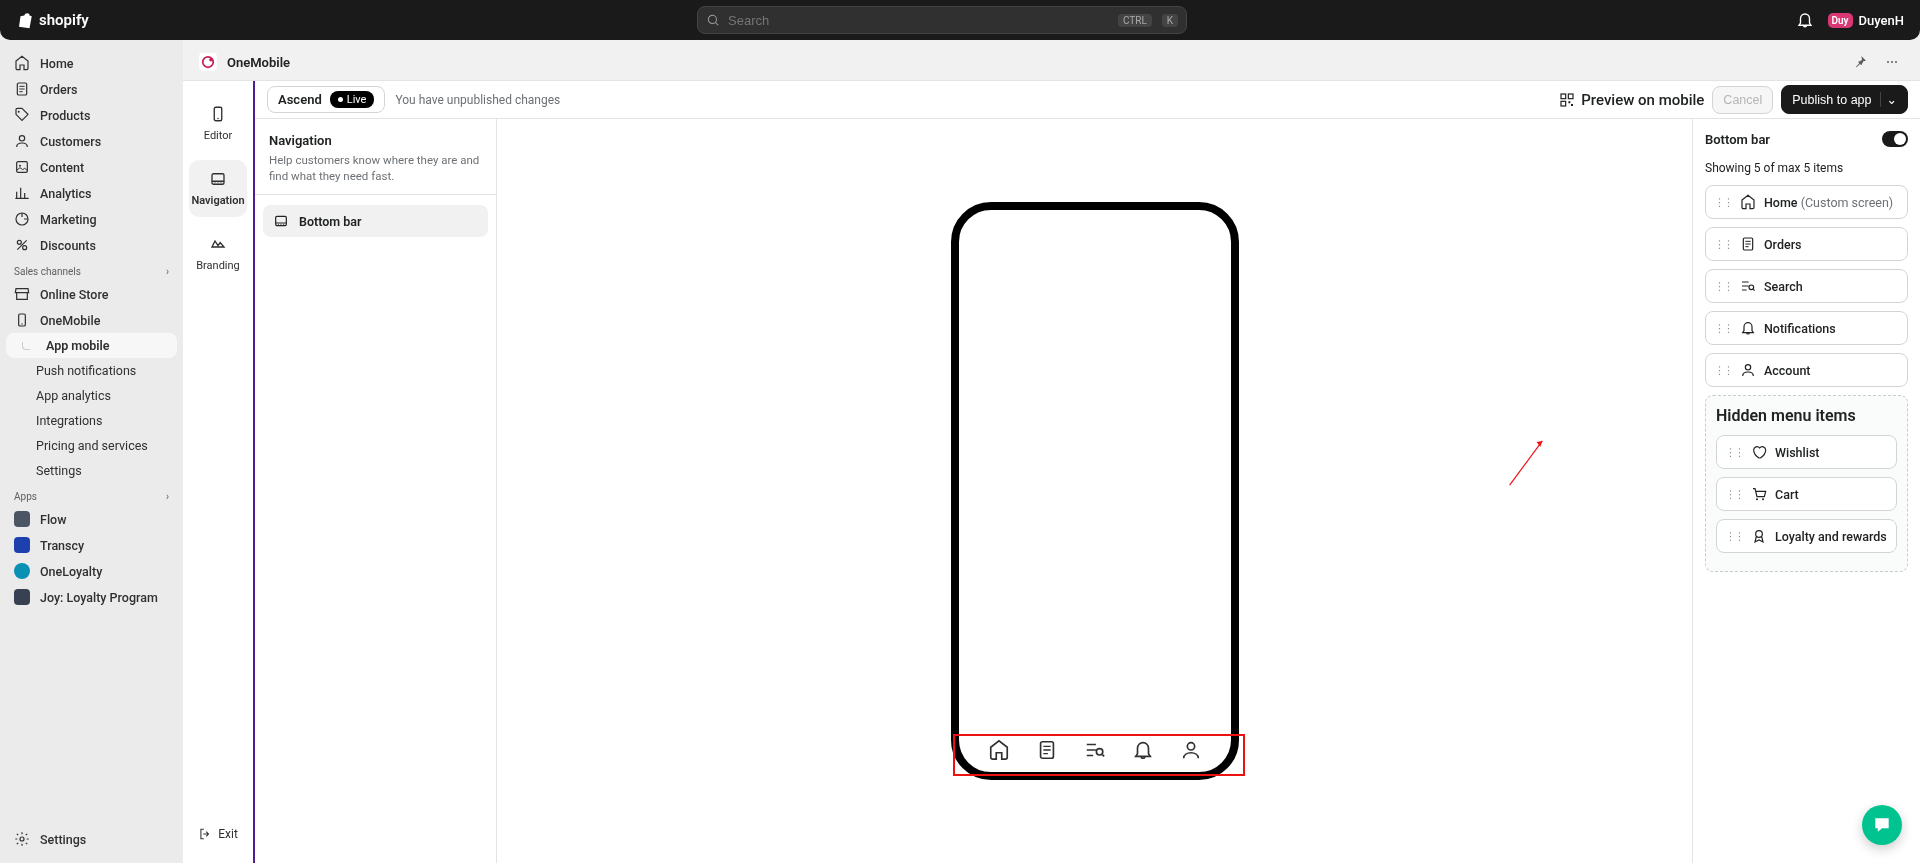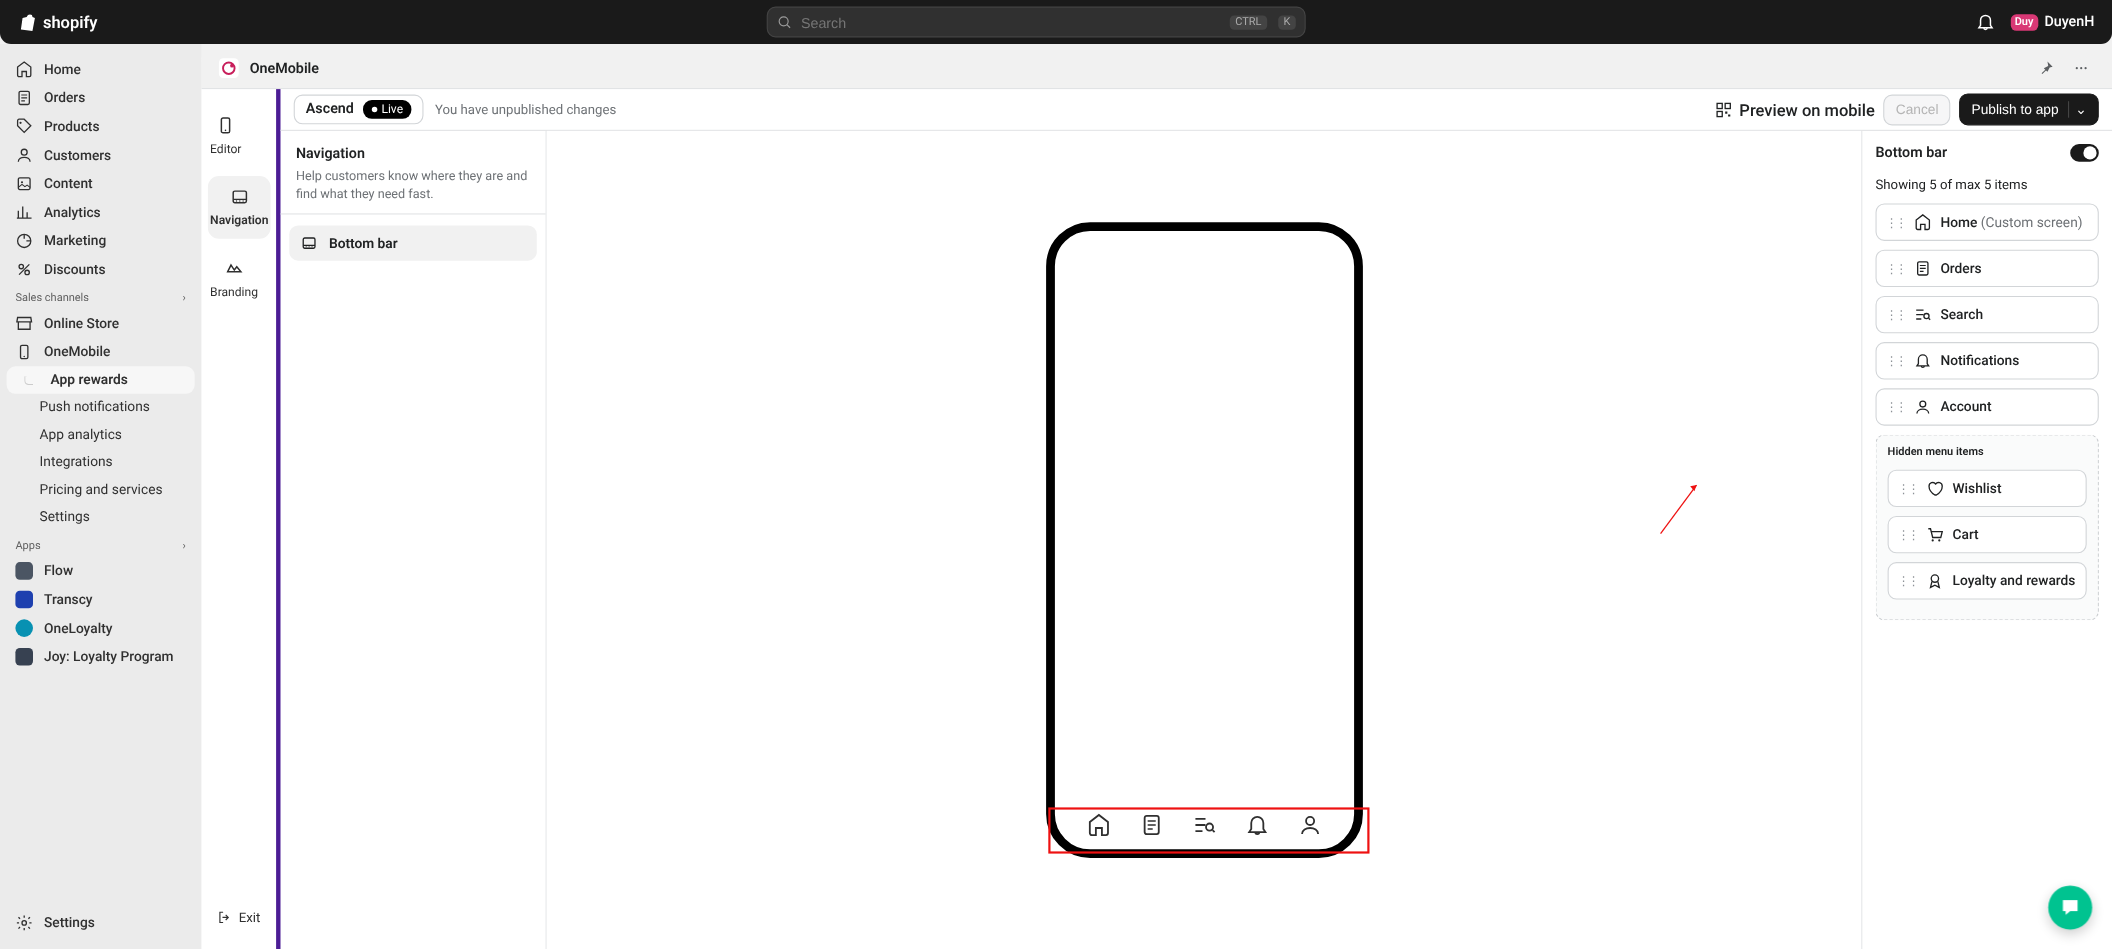--- a/index.html
+++ b/index.html
@@ -37,21 +37,21 @@
 .main { flex: 1; display: flex; flex-direction: column; background: #f1f1f1; border-radius: 12px 0 0 0; margin-top: 4px; overflow: hidden; }
 .app-header { height: 36px; display: flex; align-items: center; padding: 0 16px; gap: 10px; background: #f1f1f1; }
 .app-logo { width: 18px; height: 18px; background: #fff; border-radius: 4px; display: flex; align-items: center; justify-content: center; }
 .app-title { font-weight: 600; font-size: 13px; }
 .app-header-right { margin-left: auto; display: flex; gap: 8px; color: #5c5f62; }
 .icon-btn { width: 24px; height: 24px; display: flex; align-items: center; justify-content: center; cursor: pointer; border-radius: 6px; }
 
 .content-row { flex: 1; display: flex; background: #fff; border-top: 1px solid #e1e3e5; }
 
 
-.sec-sidebar { width: 72px; border-right: 4px solid #4c1d95; display: flex; flex-direction: column; align-items: flex-start; padding: 14px 6px; gap: 8px; }
+.sec-sidebar { width: 72px; border-right: 2px solid #4c1d95; display: flex; flex-direction: column; align-items: center; padding: 14px 6px; gap: 8px; }
 .sec-item { display: flex; flex-direction: column; align-items: center; gap: 6px; padding: 10px 2px; border-radius: 10px; cursor: pointer; font-size: 11px; color: #303030; }
 .sec-item.active { background: #f1f1f1; font-weight: 600; }
 .sec-exit { margin-top: auto; display: flex; align-items: center; gap: 6px; font-size: 12px; cursor: pointer; padding: 8px; color: #303030; }
 
 
 .action-bar { height: 38px; border-bottom: 1px solid #e1e3e5; display: flex; align-items: center; padding: 0 12px; gap: 10px; }
 .pill { display: flex; align-items: center; gap: 8px; border: 1px solid #d2d5d8; border-radius: 8px; padding: 4px 10px; background: #fff; }
 .tag-live { background: #000000; color: #fff; border-radius: 8px; padding: 2px 8px; font-size: 11px; display: flex; align-items: center; gap: 4px; }
 .tag-live::before { content: ""; width: 5px; height: 5px; border-radius: 50%; background: #fff; display: inline-block; }
 .note { color: #6d7175; font-size: 12px; }
@@ -84,21 +84,21 @@
 .right-panel { width: 228px; border-left: 1px solid #e1e3e5; padding: 12px; overflow-y: auto; }
 .right-header { display: flex; align-items: center; justify-content: space-between; margin-bottom: 14px; }
 .right-header h3 { font-size: 13px; font-weight: 600; }
 .toggle { width: 26px; height: 16px; background: #1a1a1a; border-radius: 8px; position: relative; cursor: pointer; }
 .toggle::after { content: ""; position: absolute; width: 12px; height: 12px; background: #fff; border-radius: 50%; top: 2px; right: 2px; }
 .count-text { font-size: 12px; margin-bottom: 10px; }
 .menu-card { border: 1px solid #d2d5d8; border-radius: 8px; padding: 8px; display: flex; align-items: center; gap: 8px; margin-bottom: 8px; background: #fff; font-size: 12.5px; font-weight: 500; cursor: grab; }
 .drag-handle { color: #8c9196; cursor: grab; font-size: 11px; letter-spacing: -2px; }
 .menu-card .sub { color: #6d7175; font-weight: 400; }
 .hidden-section { border: 1px dashed #c9cccf; border-radius: 8px; padding: 10px; margin-top: 8px; background: #fafbfb; }
-.hidden-section h4 { font-size: 10px; font-weight: 600; margin-bottom: 10px; }
+.hidden-section h4 { font-size: 16px; font-weight: 600; margin-bottom: 10px; }
 
 
 .chat-fab { position: fixed; bottom: 18px; right: 18px; width: 40px; height: 40px; border-radius: 50%; background: #00c390; display: flex; align-items: center; justify-content: center; color: #fff; cursor: pointer; box-shadow: 0 4px 12px rgba(0,0,0,0.2); }
 
 svg { display: block; }
 </style>
 </head>
 <body>
 
 <svg width="0" height="0" style="position:absolute">
@@ -315,21 +315,21 @@
     <div class="nav-item">
         <span class="nav-icon">
           <svg width="16" height="16" viewBox="0 0 24 24">
             <use href="#i-mobile"></use>
           </svg>
         </span>
         <span>OneMobile</span>
       </div>
     <div class="nav-item nav-sub active">
         <span class="tree-connector"></span>
-        <span>App rewards</span>
+        <span>App mobile</span>
       </div>
     <div class="nav-item nav-sub">
         <span>Push notifications</span>
       </div>
     <div class="nav-item nav-sub">
         <span>App analytics</span>
       </div>
     <div class="nav-item nav-sub">
         <span>Integrations</span>
       </div>

